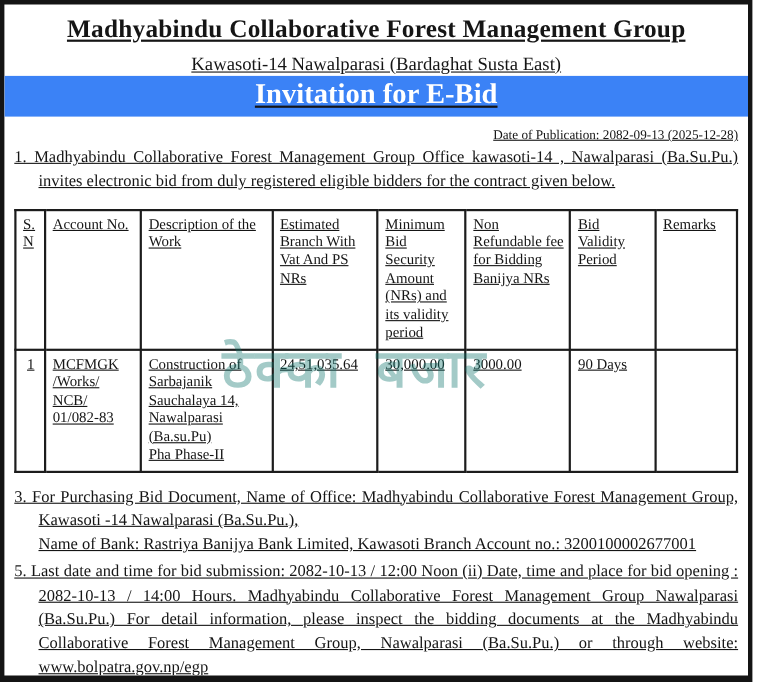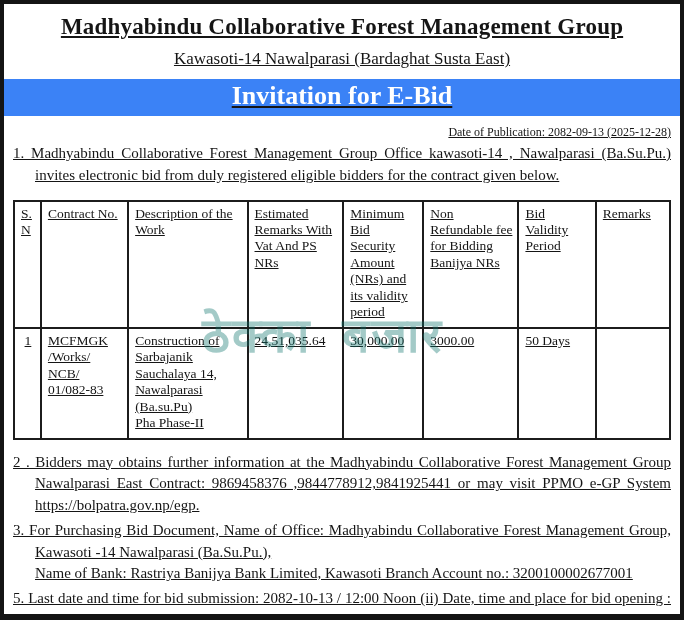--- a/index.html
+++ b/index.html
@@ -24,21 +24,20 @@
     text-align: center;
     font-weight: bold;
     font-size: 23px;
     padding-top: 10px;
     letter-spacing: 0.2px;
   }
   .org-address {
     text-align: center;
     font-size: 17px;
     margin-top: 9px;
-    margin-bottom: 10px;
   }
   .banner {
     background: #3b82f6;
     color: #ffffff;
     text-align: center;
     font-size: 26px;
     font-weight: bold;
     padding: 2px 0 5px 0;
   }
   .content {
@@ -127,25 +126,25 @@
         <col style="width:14.6%">
         <col style="width:12.2%">
         <col style="width:14.5%">
         <col style="width:11.8%">
         <col style="width:11.3%">
       </colgroup>
       <thead>
         <tr>
           <th>S.
 N</th>
-          <th>Contract No.</th>
+          <th>Account No.</th>
           <th>Description of the
 Work</th>
           <th>Estimated
-Remarks With
+Branch With
 Vat And PS
 NRs</th>
           <th>Minimum
 Bid Security
 Amount
 (NRs) and
 its validity
 period</th>
           <th>Non
 Refundable fee
@@ -165,27 +164,26 @@
 01/082-83</td>
           <td>Construction of
 Sarbajanik
 Sauchalaya 14,
 Nawalparasi
 (Ba.su.Pu)
 Pha Phase-II</td>
           <td>24,51,035.64</td>
           <td>30,000.00</td>
           <td>3000.00</td>
-          <td>50 Days</td>
+          <td>90 Days</td>
           <td></td>
         </tr>
       </tbody>
     </table>
 
-    <p class="para">2 . Bidders may obtains further information at the Madhyabindu Collaborative Forest Management Group Nawalparasi East Contract: 9869458376 ,9844778912,9841925441 or may visit PPMO e-GP System https://bolpatra.gov.np/egp.</p>
     <p class="para">3. For Purchasing Bid Document, Name of Office: Madhyabindu Collaborative Forest Management Group, Kawasoti -14 Nawalparasi  (Ba.Su.Pu.),
 Name of Bank: Rastriya Banijya Bank Limited, Kawasoti Branch Account no.: 3200100002677001</p>
     <p class="para">5. Last date and time for bid submission: 2082-10-13 / 12:00 Noon (ii) Date, time and place for bid opening : 2082-10-13 / 14:00 Hours. Madhyabindu Collaborative Forest Management Group Nawalparasi (Ba.Su.Pu.) For detail information, please inspect the bidding documents at the Madhyabindu Collaborative Forest Management Group, Nawalparasi (Ba.Su.Pu.) or through website: www.bolpatra.gov.np/egp</p>
 
   </div>
 
   <div class="watermark">
     <span class="wm-left">ठेक्का</span>
     <span class="wm-right">बजार</span>
   </div>

